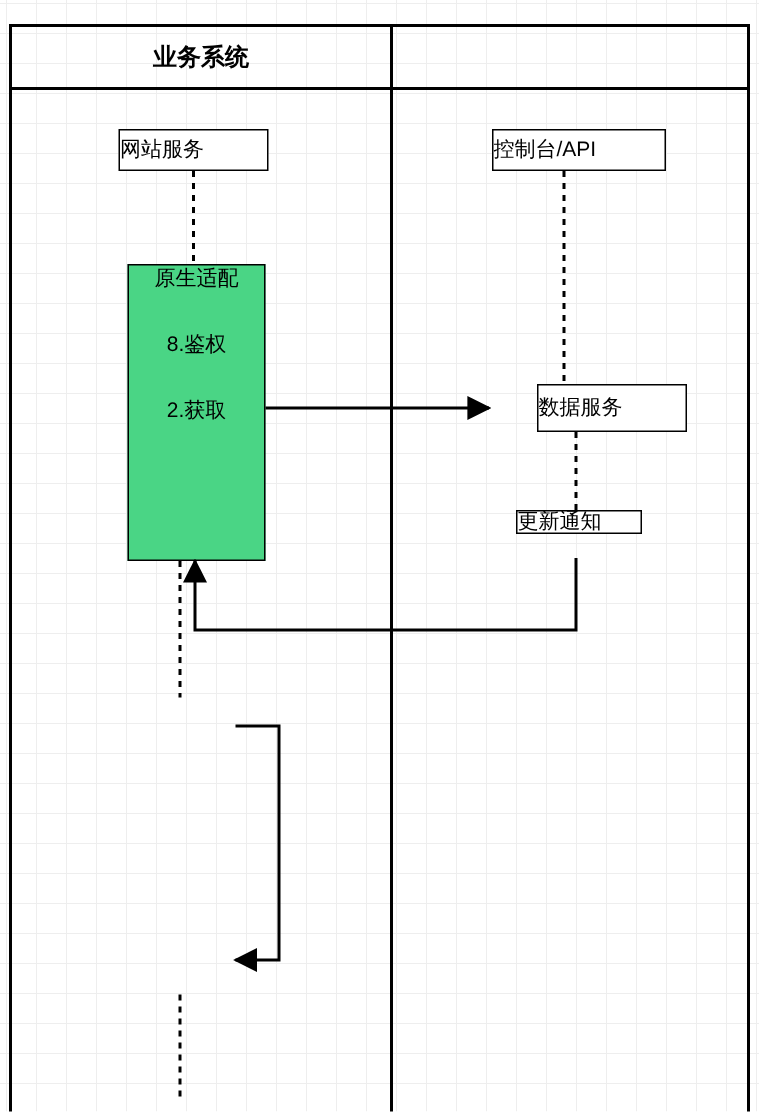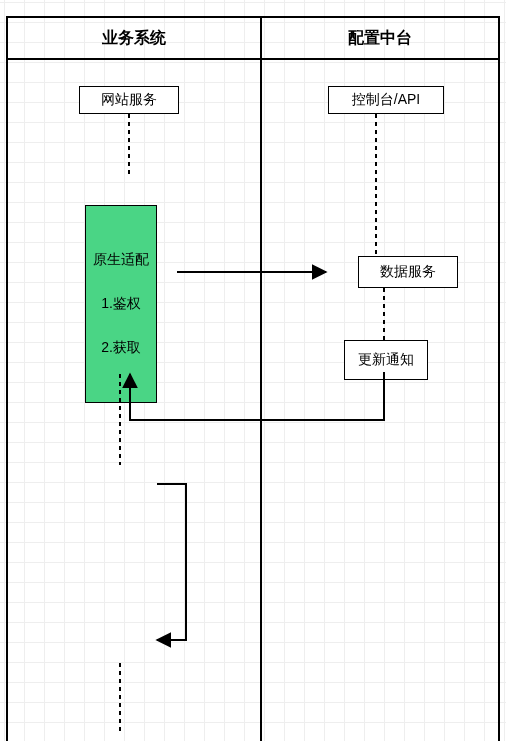--- a/index.html
+++ b/index.html
@@ -53,21 +53,21 @@
     font-size: 16px;
   }
   .hcell-left { left: 0; width: 252px; }
   .hcell-right { left: 254px; right: 0; }
   .box {
     position: absolute;
     border: 1px solid #000;
     background: #fff;
     display: flex;
     align-items: center;
-    justify-content: center;
+    justify-content: flex-start;
     font-size: 14px;
     text-align: center;
     white-space: pre;
   }
   .green {
     background: #4ad585;
     color: #000;
     flex-direction: column;
     gap: 26px;
   }
@@ -87,44 +87,41 @@
 </head>
 <body>
 
 <div class="canvas">
   <div class="outer">
     <div class="vline"></div>
     <div class="hline"></div>
     <div class="header-cell hcell-left">
       <span>业务系统</span>
     </div>
-    <div class="header-cell hcell-right">
-      <span>配置中台</span>
-    </div>
   </div>
 
   <div class="box" style="left:79px; top:86px; width:100px; height:28px;">
     <span>网站服务</span>
   </div>
 
   <div class="box" style="left:328px; top:86px; width:116px; height:28px;">
     <span>控制台/API</span>
   </div>
 
-  <div class="box green" style="left:85px; top:176px; width:72px; height:198px;margin-top:29px;">
+  <div class="box green" style="left:85px; top:176px; width:92px; height:198px;">
     <span>原生适配</span>
-    <span>1.鉴权</span>
+    <span>8.鉴权</span>
     <span>2.获取</span>
   </div>
 
   <div class="box" style="left:326px; top:256px; width:100px; height:32px;margin-left:32px;">
     <span>数据服务</span>
   </div>
 
-  <div class="box" style="left:344px; top:340px; width:84px; height:40px;">
+  <div class="box" style="left:344px; top:340px; width:84px; height:16px;">
     <span>更新通知</span>
   </div>
 
 
   <svg class="overlay" viewBox="0 0 506 741">
     <defs>
       <marker id="arrow" viewBox="0 0 10 10" refX="9" refY="5" markerWidth="8" markerHeight="8" orient="auto-start-reverse">
         <path d="M 0 0 L 10 5 L 0 10 z" fill="#000"></path>
       </marker>
     </defs>

